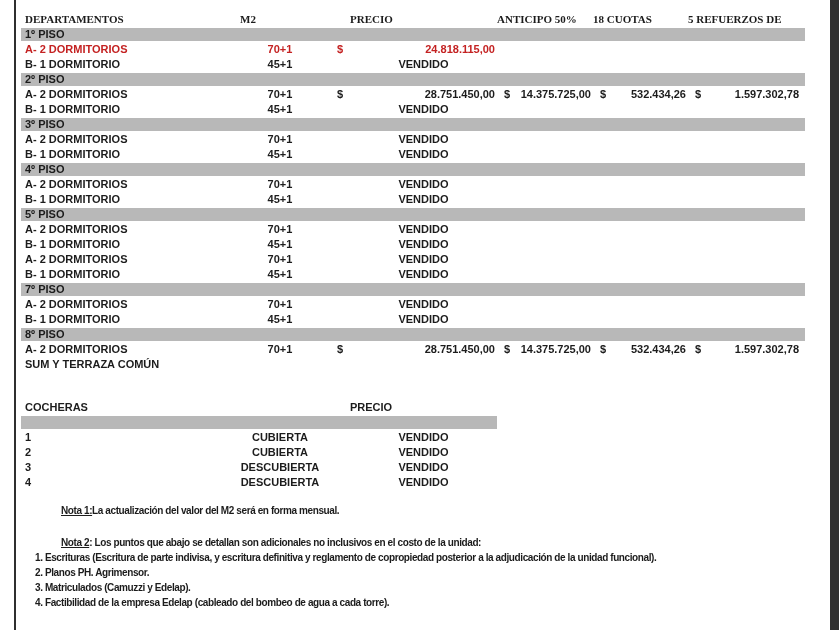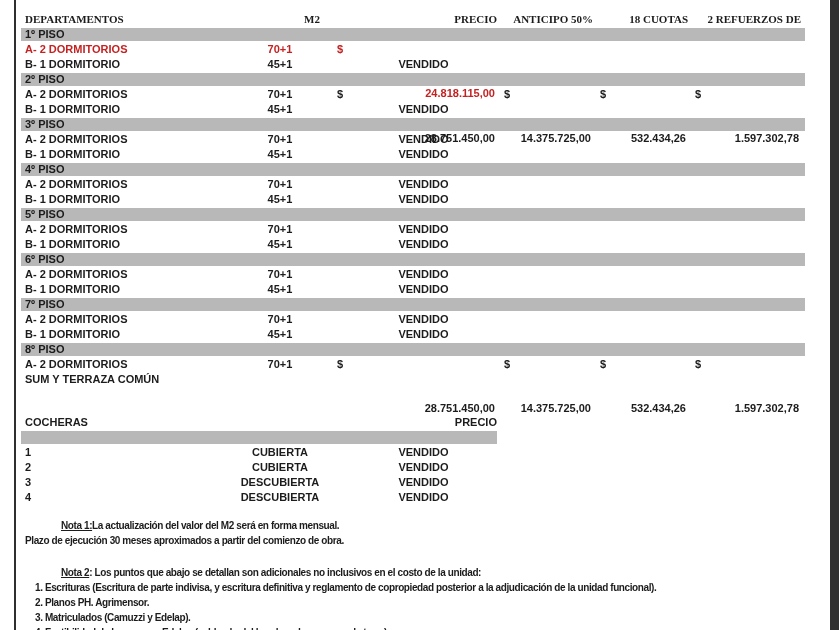--- a/index.html
+++ b/index.html
@@ -39,23 +39,23 @@
     grid-template-columns: 219px 80px 30px 147px 96px 95px 113px;
     height: 15px; line-height: 15px;
     white-space: nowrap;
     font-family: Liberation Serif, serif;
   }
   .c { overflow: visible; }
   .label { padding-left: 4px; }
   .m2 { text-align: center; }
   .d1 { padding-left: 17px; }
   .dx { text-align: center; }
-  .num { text-align: right; padding-right: 2px; margin-top: 44px; }
+  .num { text-align: right; padding-right: 2px; }
   .precio.sold { text-align: center; }
-  .center { text-align: right; }
+  .center { text-align: left; }
   .red { color: var(--red, #c42222); }
 
   .band {
     width: 784px; height: 13px; line-height: 13px;
     margin: 1px 0;
     background: var(--band, #b8b8b8);
     padding-left: 4px;
     white-space: nowrap;
   }
   .band-cocheras { width: 476px; }
@@ -83,21 +83,21 @@
 
   <div class="content">
 
     <div class="thead">
       <div class="c label">DEPARTAMENTOS</div>
       <div class="c center">M2</div>
       <div class="c"></div>
       <div class="c center">PRECIO</div>
       <div class="c center">ANTICIPO 50%</div>
       <div class="c center">18 CUOTAS</div>
-      <div class="c center">2 REFUERZOS DE</div>
+      <div class="c center">5 REFUERZOS DE</div>
     </div>
 
     <div id="floors">
         <div class="band"><span>1º PISO</span></div>
         <div class="trow">
           <div class="c label red">A- 2 DORMITORIOS</div>
           <div class="c m2 red">70+1</div>
           <div class="c d1 red">$</div>
           <div class="c precio num red">24.818.115,00</div>
         </div>
@@ -158,21 +158,20 @@
           <div class="c m2">70+1</div>
           <div class="c d1"></div>
           <div class="c precio sold">VENDIDO</div>
         </div>
         <div class="trow">
           <div class="c label">B- 1 DORMITORIO</div>
           <div class="c m2">45+1</div>
           <div class="c d1"></div>
           <div class="c precio sold">VENDIDO</div>
         </div>
-        <div class="band"><span>6º PISO</span></div>
         <div class="trow">
           <div class="c label">A- 2 DORMITORIOS</div>
           <div class="c m2">70+1</div>
           <div class="c d1"></div>
           <div class="c precio sold">VENDIDO</div>
         </div>
         <div class="trow">
           <div class="c label">B- 1 DORMITORIO</div>
           <div class="c m2">45+1</div>
           <div class="c d1"></div>
@@ -245,21 +244,20 @@
             <div class="c"></div>
             <div class="c precio sold">VENDIDO</div>
           </div>
         </div>
     </div>
 
     <div class="notes">
       <div class="note-line">
         <span class="u">Nota 1:</span><span class="sp1">La actualización del  valor del  M2 será en forma mensual.</span>
       </div>
-      <div class="note-line">Plazo de ejecución 30 meses aproximados a partir del comienzo de obra.</div>
       <div class="note-gap"></div>
       <div class="note-line">
         <span class="u">Nota 2</span><span>: Los puntos que abajo se detallan son adicionales no inclusivos en el costo de la unidad:</span>
       </div>
       <div id="note-items">
           <div class="note-line note-item">1. Escrituras (Escritura de parte indivisa, y escritura definitiva y reglamento de copropiedad posterior a la adjudicación de la unidad funcional).</div>
           <div class="note-line note-item">2. Planos PH. Agrimensor.</div>
           <div class="note-line note-item">3. Matriculados (Camuzzi y Edelap).</div>
           <div class="note-line note-item">4. Factibilidad de la empresa Edelap (cableado del bombeo de agua a cada torre).</div>
         </div>

